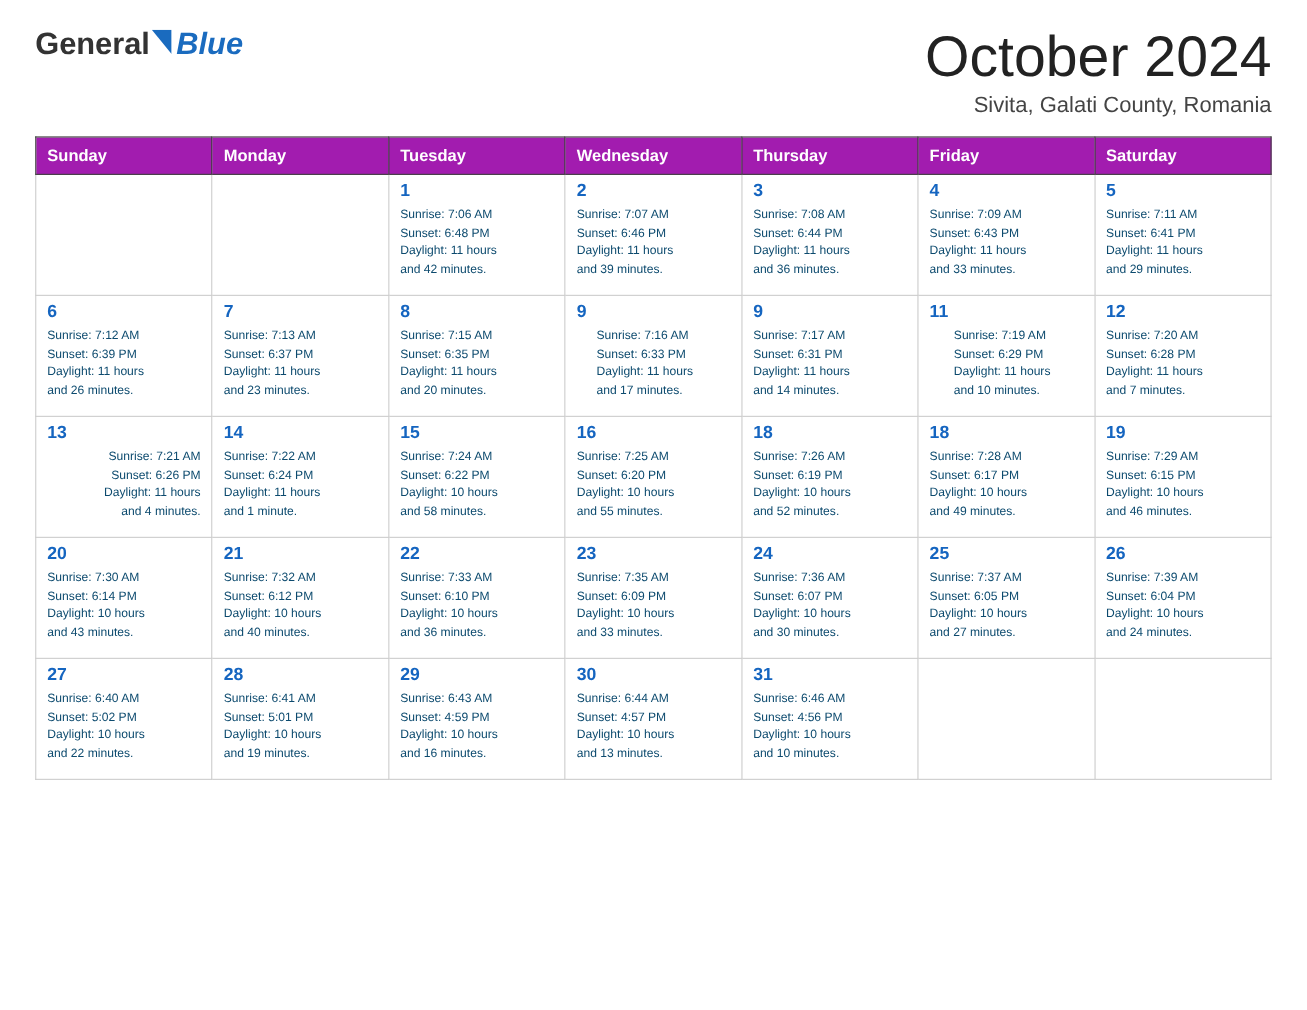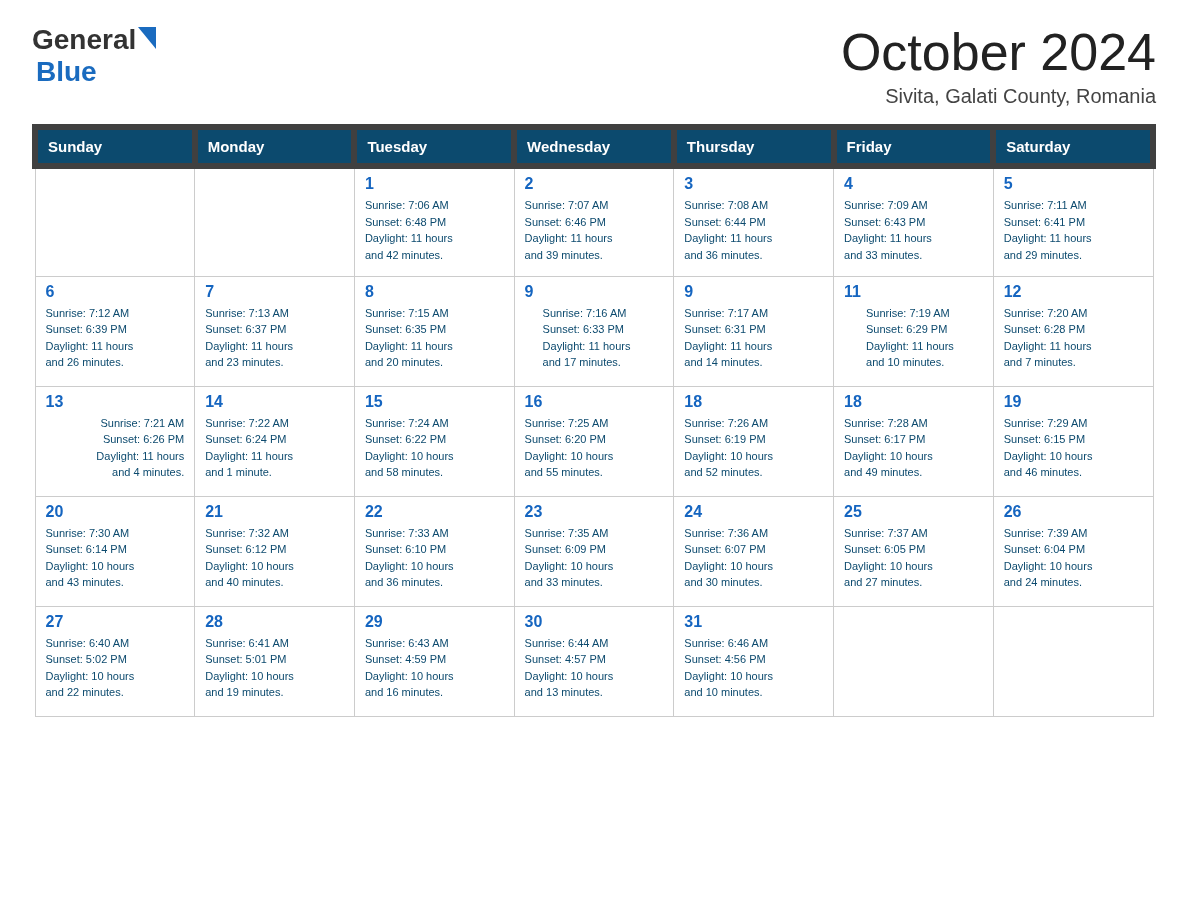--- a/index.html
+++ b/index.html
@@ -11,21 +11,21 @@
       min-height: 918px;
     }
     .header {
       display: flex;
       justify-content: space-between;
       align-items: flex-start;
       margin-bottom: 8px;
     }
     .logo {
       display: flex;
-      flex-direction: column;
+      flex-direction: row;
       align-items: flex-start;
     }
     .title-block {
       text-align: right;
     }
     .month-title {
       font-size: 52px;
       font-weight: normal;
       color: #222;
       line-height: 1.1;
@@ -34,27 +34,27 @@
       font-size: 20px;
       color: #444;
       margin-top: 4px;
     }
     table {
       width: 100%;
       border-collapse: collapse;
       margin-top: 16px;
     }
     th {
-      background-color: #0c4a6e;
+      background-color: #a21caf;
       color: #fff;
       font-size: 15px;
       font-weight: bold;
       padding: 8px 10px;
       text-align: left;
-      border: 6px solid #404040;
+      border: 1px solid #404040;
     }
     td {
       vertical-align: top;
       border: 1px solid #ccc;
       padding: 6px 10px;
       font-size: 13px;
       color: #333;
       width: 14.28%;
       min-height: 100px;
     }
@@ -80,20 +80,21 @@
     .logo-text-general {
       font-size: 28px;
       font-weight: bold;
       color: #333;
     }
     .logo-text-blue {
       font-size: 28px;
       font-weight: bold;
       color: #1a6bbf;
       margin-left: 4px;
+      font-style: italic;
     }
     .logo-icon {
       display: inline-block;
       margin-left: 2px;
     }
   </style>
 </head>
 <body>
 
 <div class="header">

